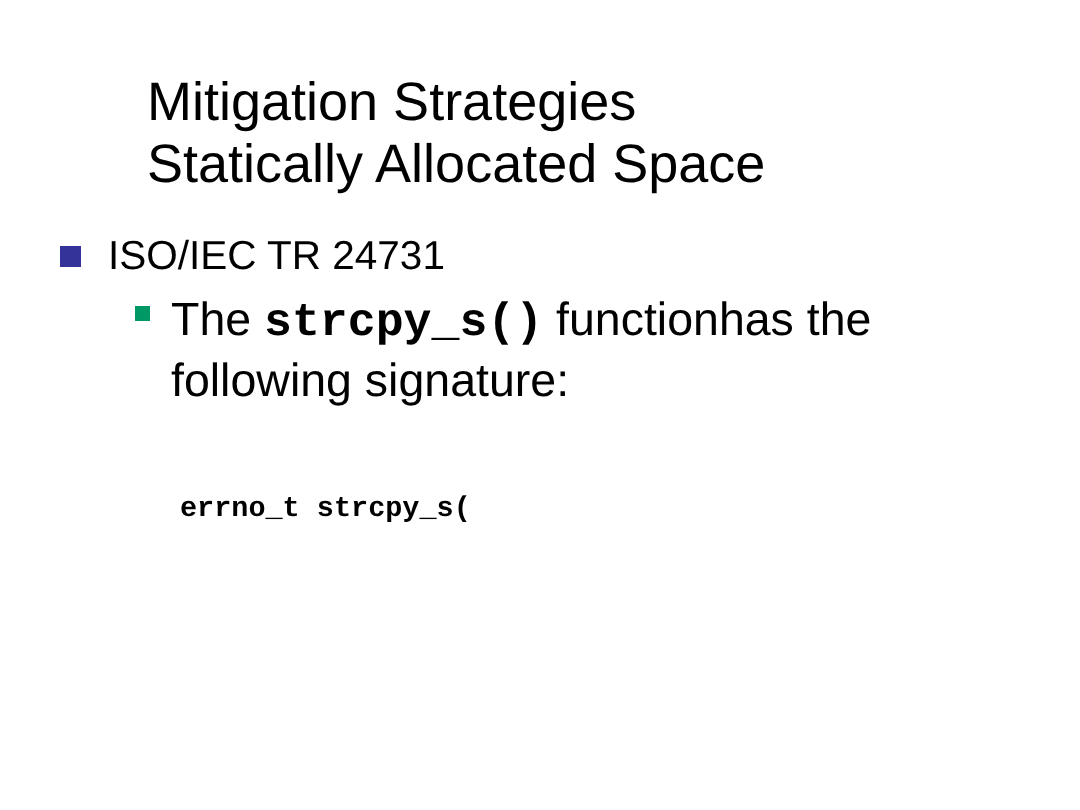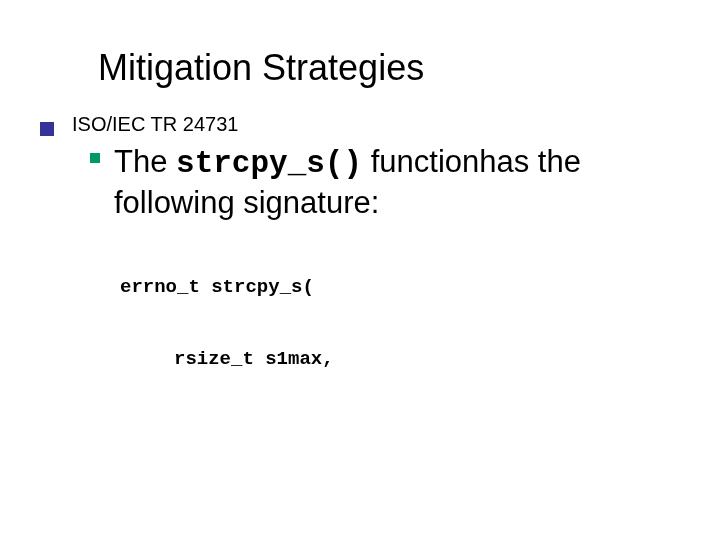--- a/index.html
+++ b/index.html
@@ -44,21 +44,21 @@
     margin-right: 18px;
   }
   .sq-l2 {
     width: 10px;
     height: 10px;
     background: #009966;
     margin-top: 10px;
     margin-right: 14px;
   }
   .l1-text {
-    font-size: 20px;
+    font-size: 27px;
     line-height: 1.25;
   }
   .l2-text {
     font-size: 31px;
     line-height: 1.25;
   }
   .level2 {
     margin-left: 50px;
     margin-top: 6px;
   }
@@ -79,32 +79,32 @@
     margin-left: 54px;
   }
 </style>
 </head>
 <body>
 
 <div class="slide">
 
   <h1 class="title">
     <span>Mitigation Strategies</span><br>
+    <span>Statically Allocated Space</span>
   </h1>
 
   <div class="bullet-row">
     <span class="sq sq-l1"></span>
     <span class="l1-text">ISO/IEC TR 24731</span>
   </div>
 
   <div class="level2 bullet-row">
     <span class="sq sq-l2"></span>
     <span class="l2-text">
       <span>The </span><span class="code-inline">strcpy_s()</span><span> functionhas the following signature:</span>
     </span>
   </div>
 
   <div class="code-block">
     <div>errno_t strcpy_s(</div>
-    <div class="code-line-indent">rsize_t s1max,</div>
   </div>
 
 </div>
 
 </body></html>

